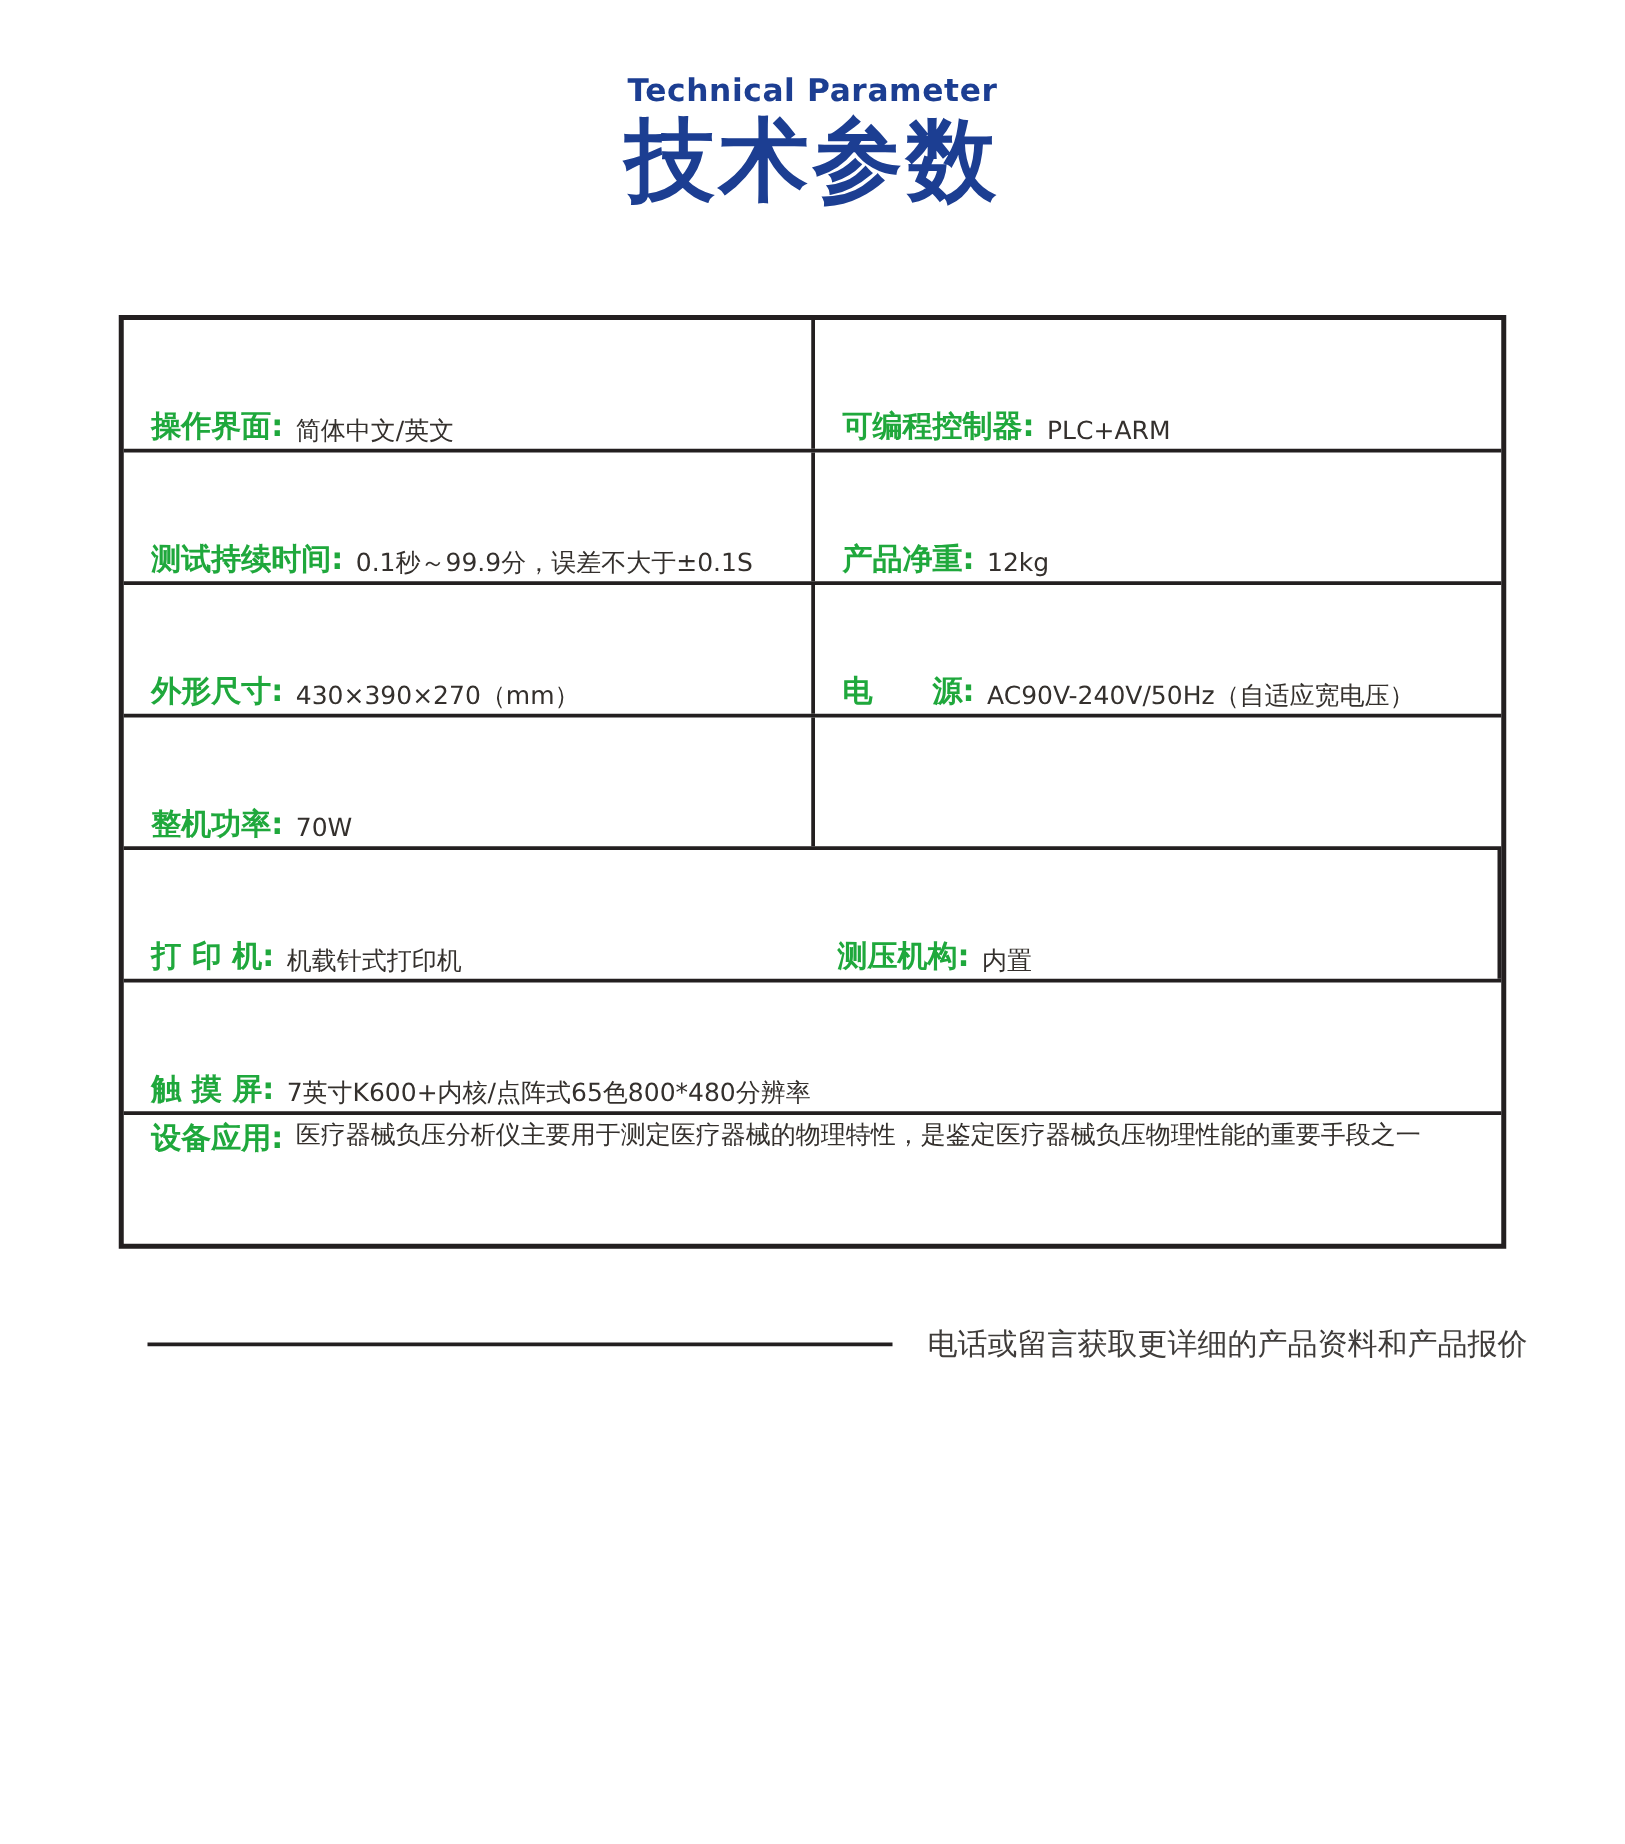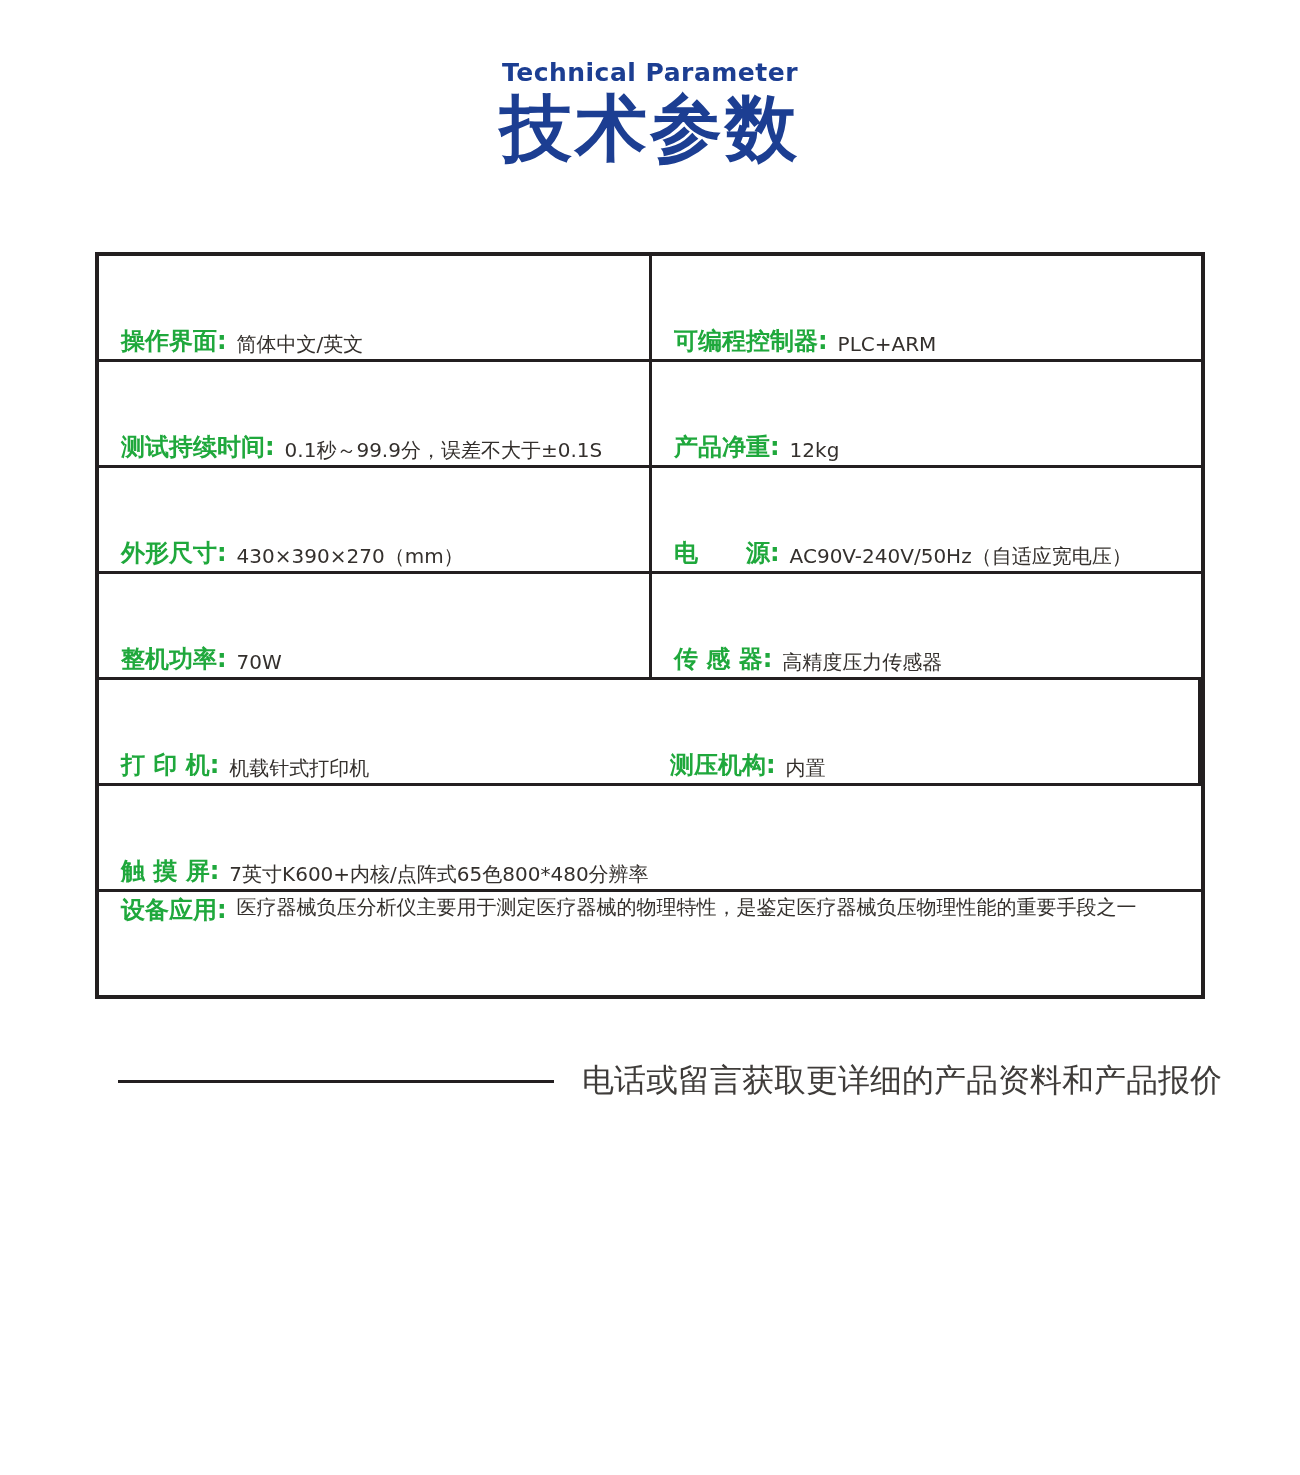--- a/index.html
+++ b/index.html
@@ -88,21 +88,21 @@
   }
   .footer-line {
     flex: 1;
     height: 3px;
     background: #231f20;
     margin-right: 28px;
   }
   .footer-note {
     flex: none;
     color: #3f3c3a;
-    font-size: 32px;
+    font-size: 24px;
   }
 </style>
 </head>
 <body>
 
 <div class="header">
   <div class="subtitle">Technical Parameter</div>
   <div class="title">技术参数</div>
 </div>
 
@@ -140,24 +140,20 @@
       <span class="label">电　　源:</span>
       <span class="value">AC90V-240V/50Hz（自适应宽电压）</span>
     </div>
   </div>
 
   <div class="row">
     <div class="cell left">
       <span class="label">整机功率:</span>
       <span class="value">70W</span>
     </div>
-    <div class="cell right">
-      <span class="label">传 感 器:</span>
-      <span class="value">高精度压力传感器</span>
-    </div>
   </div>
 
   <div class="row">
     <div class="cell right">
       <span class="label">打 印 机:</span>
       <span class="value">机载针式打印机</span>
     </div>
     <div class="cell left">
       <span class="label">测压机构:</span>
       <span class="value">内置</span>

